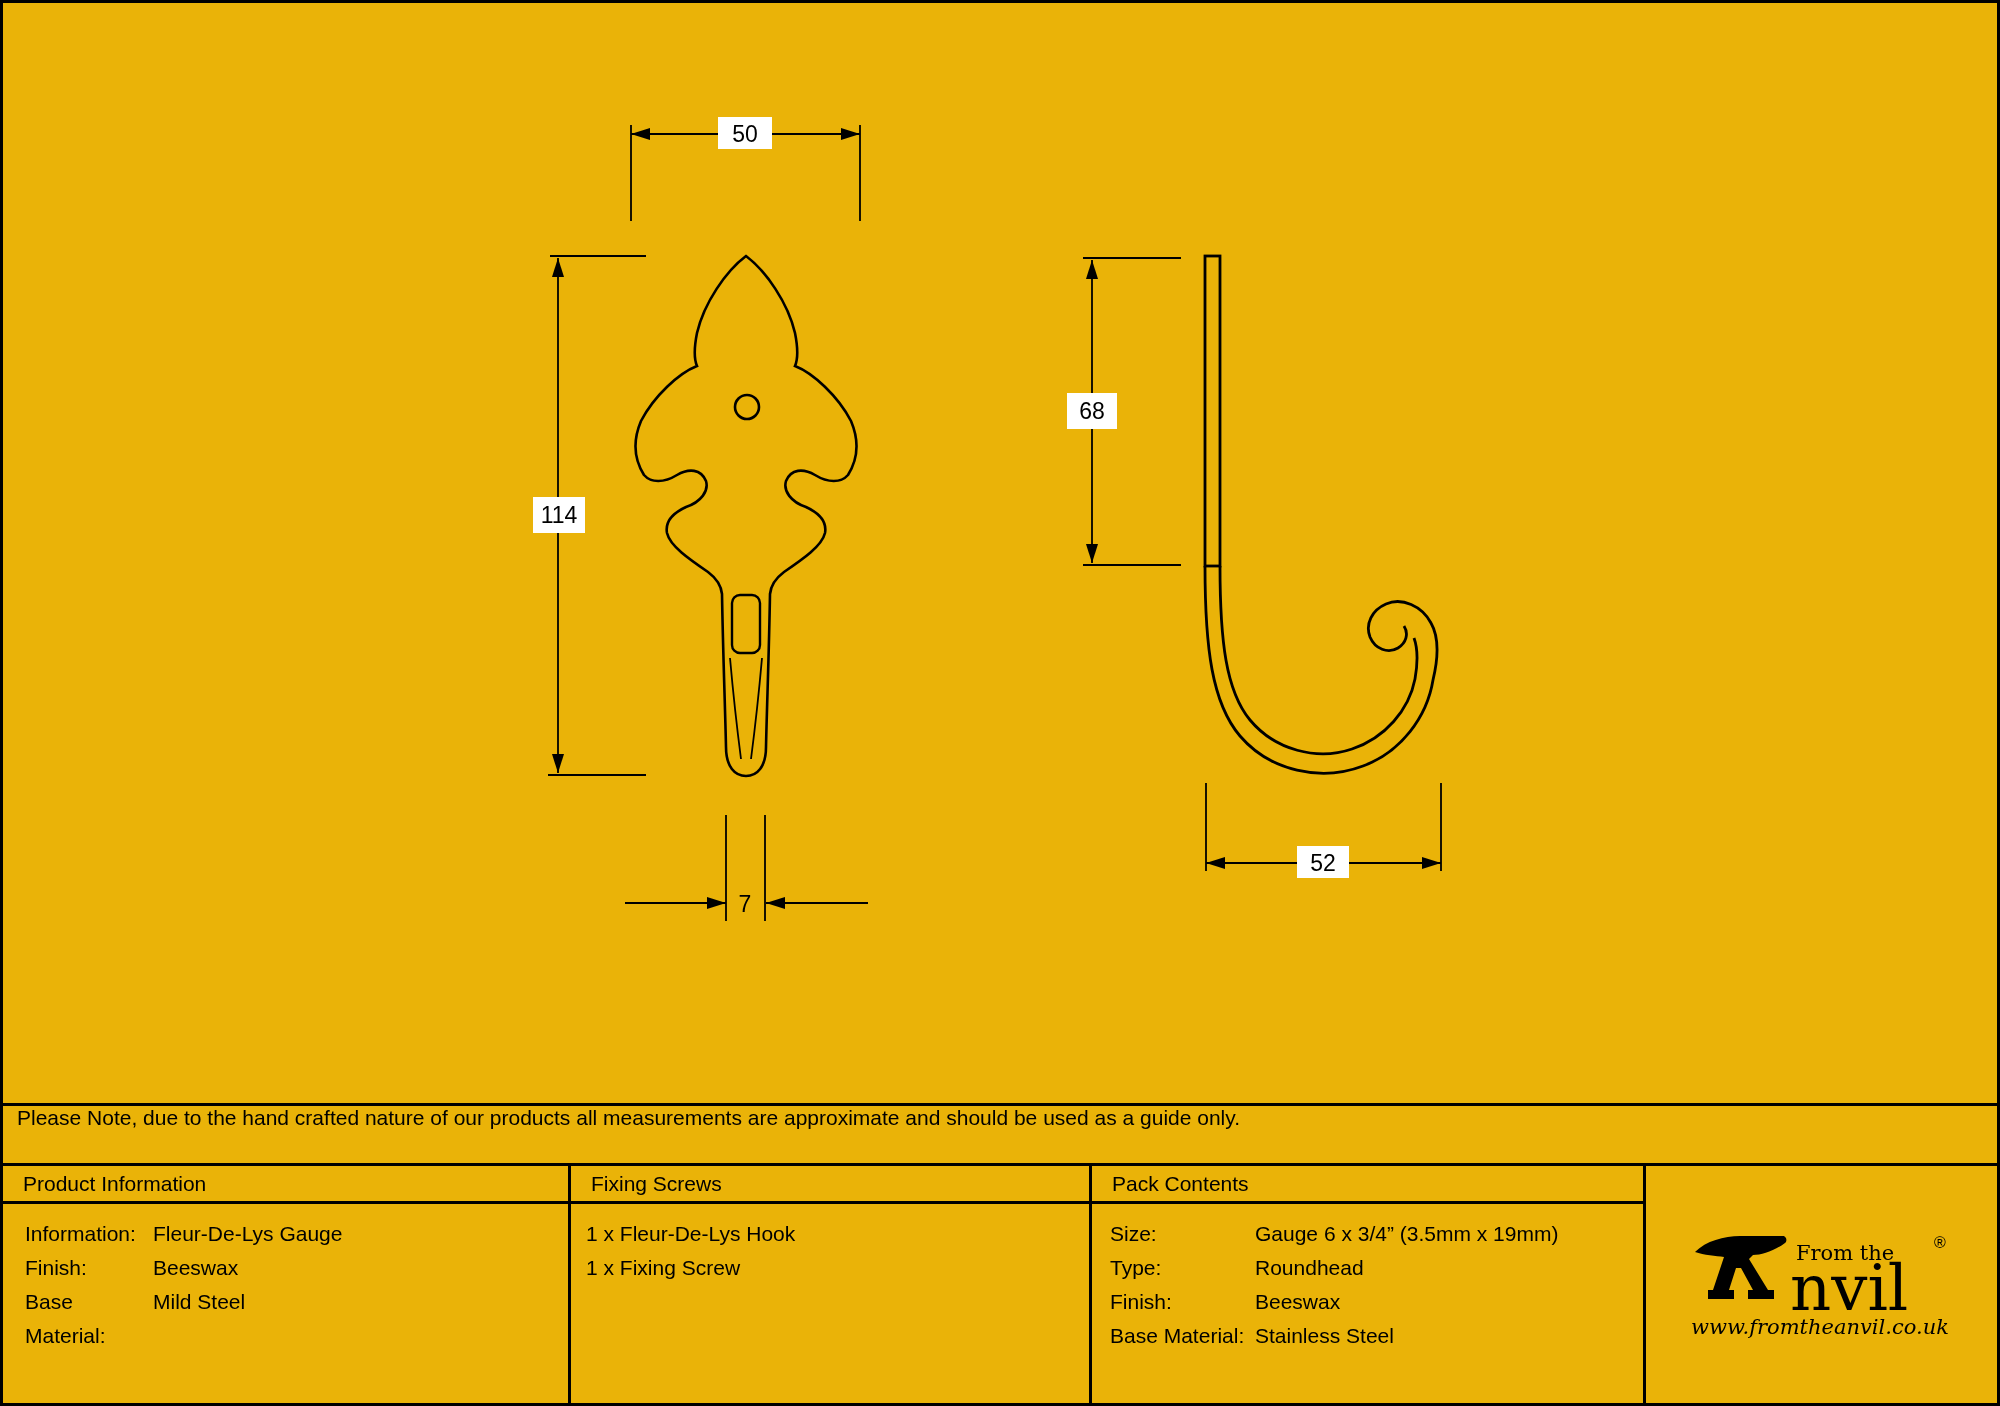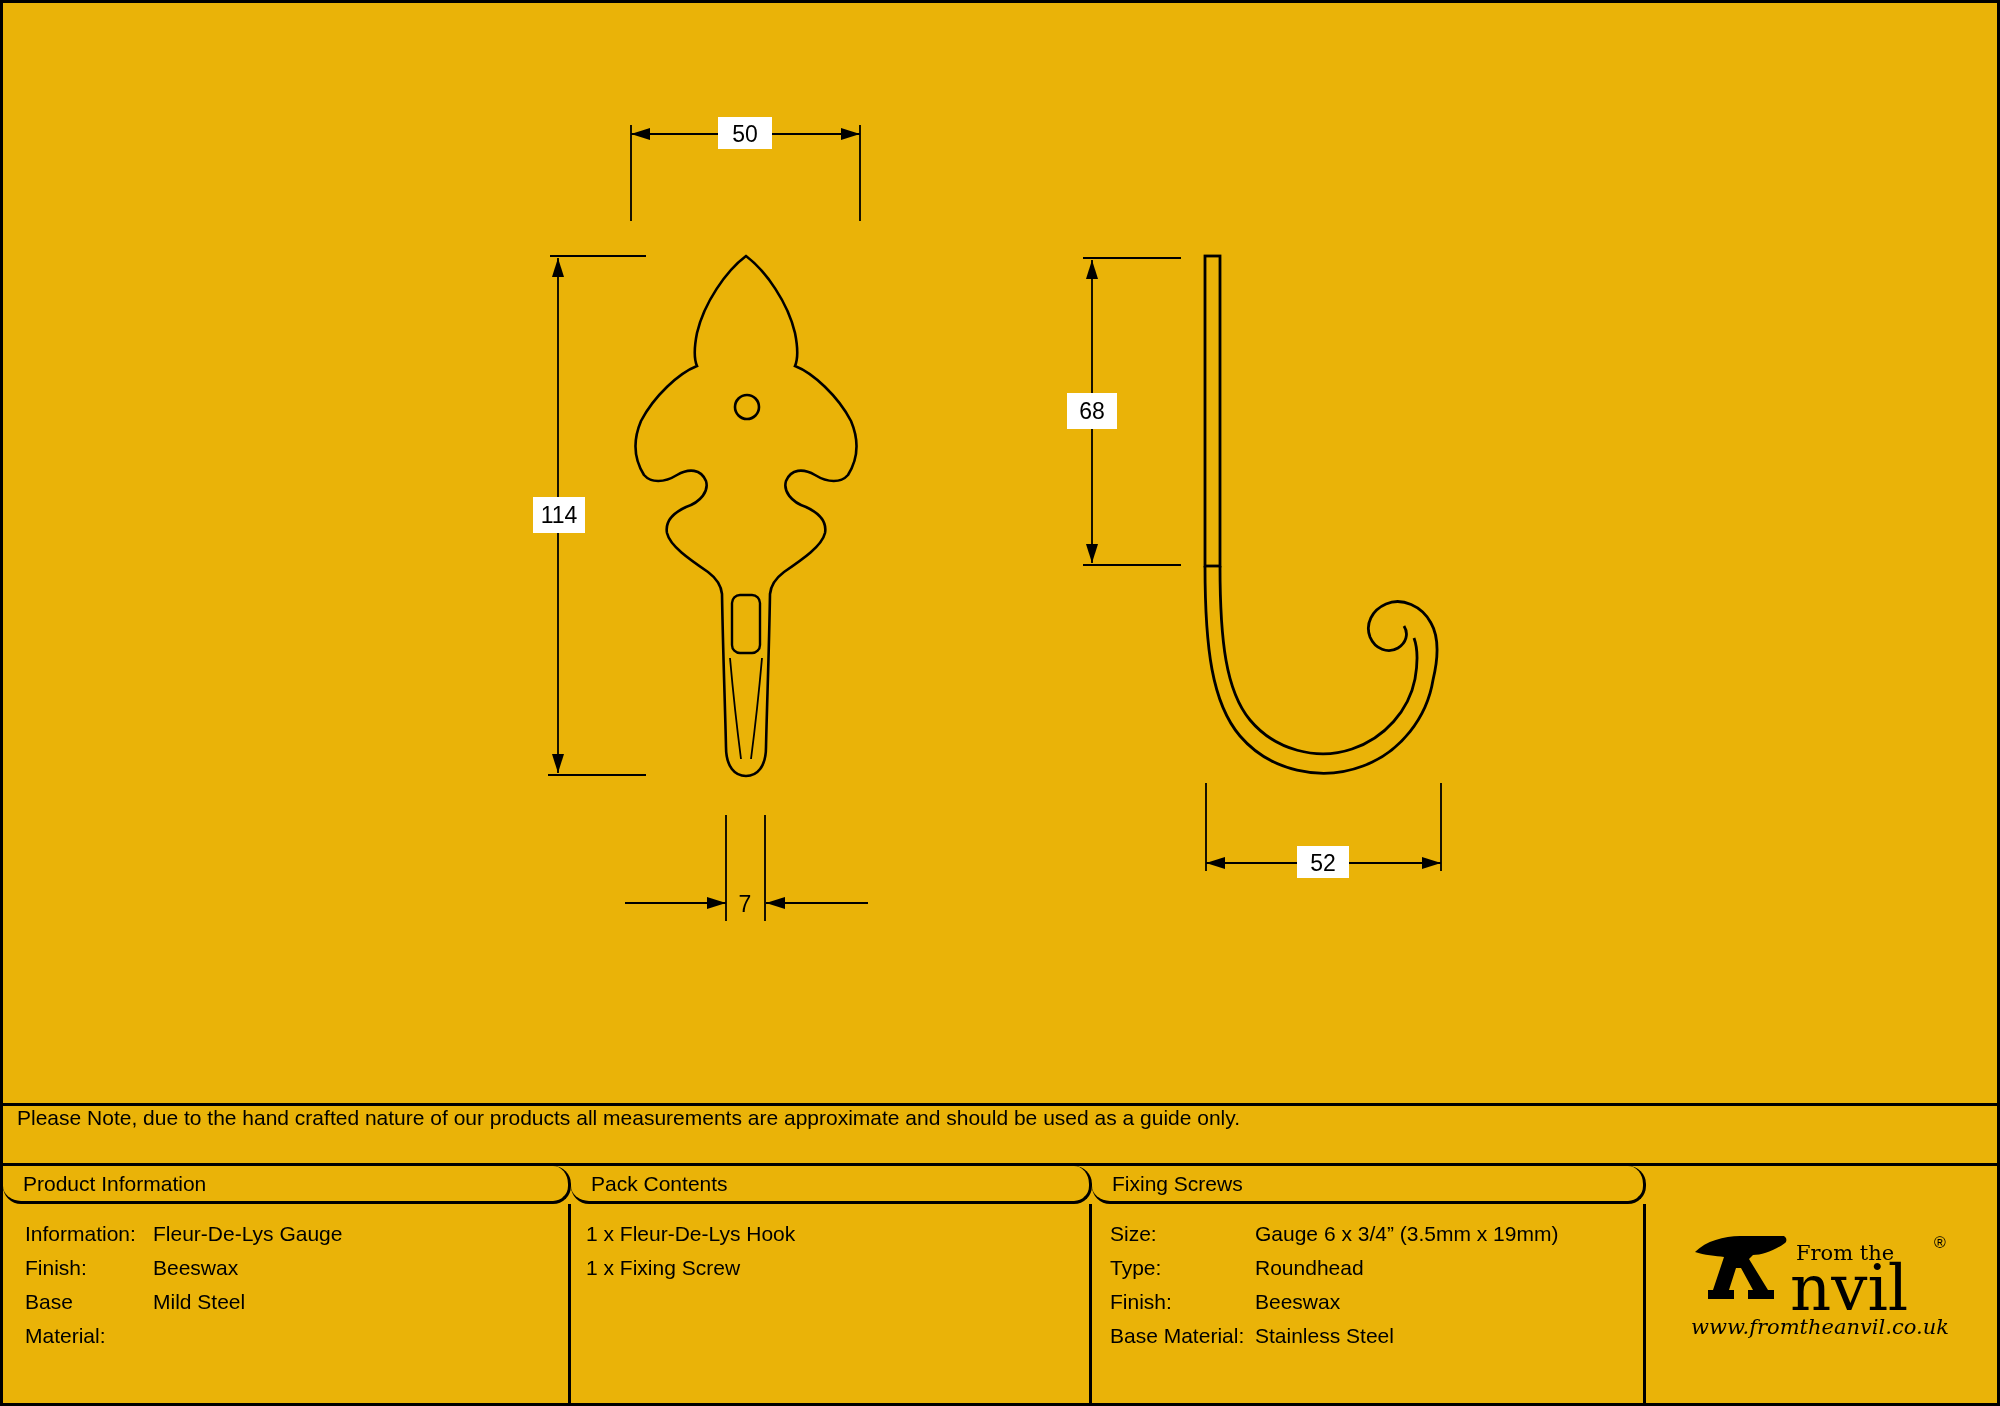--- a/index.html
+++ b/index.html
@@ -26,21 +26,20 @@
     box-sizing:border-box;border-top:3px solid #000;
     display:grid;
     grid-template-columns:568px 521px 554px 351px;
     grid-template-rows:38px 1fr;
     font-size:21px;
   }
   .th{
     border-right:3px solid #000;border-bottom:3px solid #000;
     display:flex;align-items:center;padding-left:20px;
     box-sizing:border-box;
-    border-radius:18px;
   }
   .td{
     border-right:3px solid #000;
     padding:13px 0 0 20px;
     box-sizing:border-box;
     line-height:34px;
   }
   .td.product{padding-left:22px;}
   .td.pack{padding-left:15px;}
   .td.screws{padding-left:18px;}
@@ -161,22 +160,22 @@
     </g>
   </svg>
 
   <div class="note-row">
     <span>Please Note, due to the hand crafted nature of our products all measurements are approximate and should be used as a guide only.</span>
   </div>
 
   <div class="info-table">
 
     <div class="th">Product Information</div>
+    <div class="th">Fixing Screws</div>
     <div class="th">Pack Contents</div>
-    <div class="th">Fixing Screws</div>
 
     <div class="logo-cell">
       <svg width="260" height="118" viewBox="0 0 260 118">
         <path fill="#000" stroke="none" d="M3,26 C14,15 32,10 48,10 L92,10 C95,12 95,15 93,17
              C82,25 70,29 61,29 L57,33
              L76,64 L82,64 L82,73 L56,73 L56,64 L61,64
              L49,42 L44,42 L37,64 L42,64 L42,73 L16,73 L16,64 L21,64
              L32,31 C24,30 12,29 3,26 Z"></path>
         <text class="serif" x="104" y="34" font-size="21" fill="#000">From the</text>
         <text class="serif" x="98" y="84" font-size="64" fill="#000">nvil</text>

